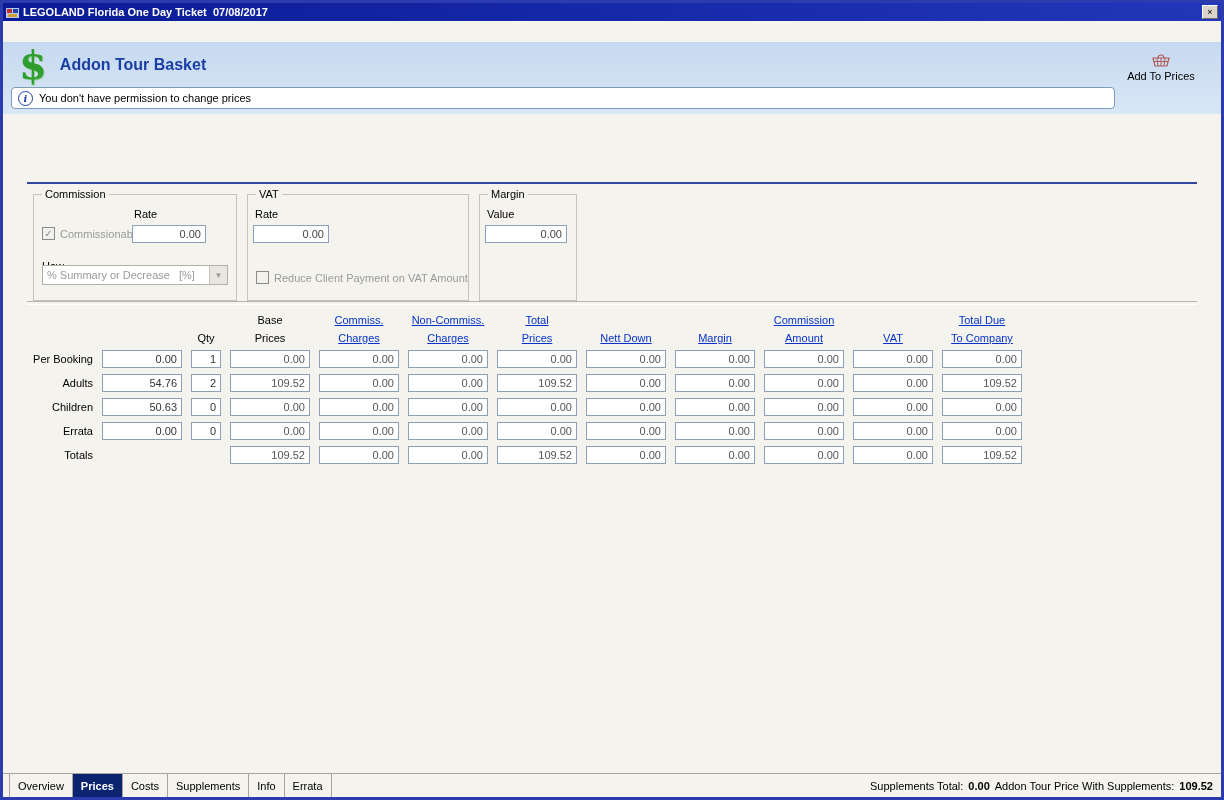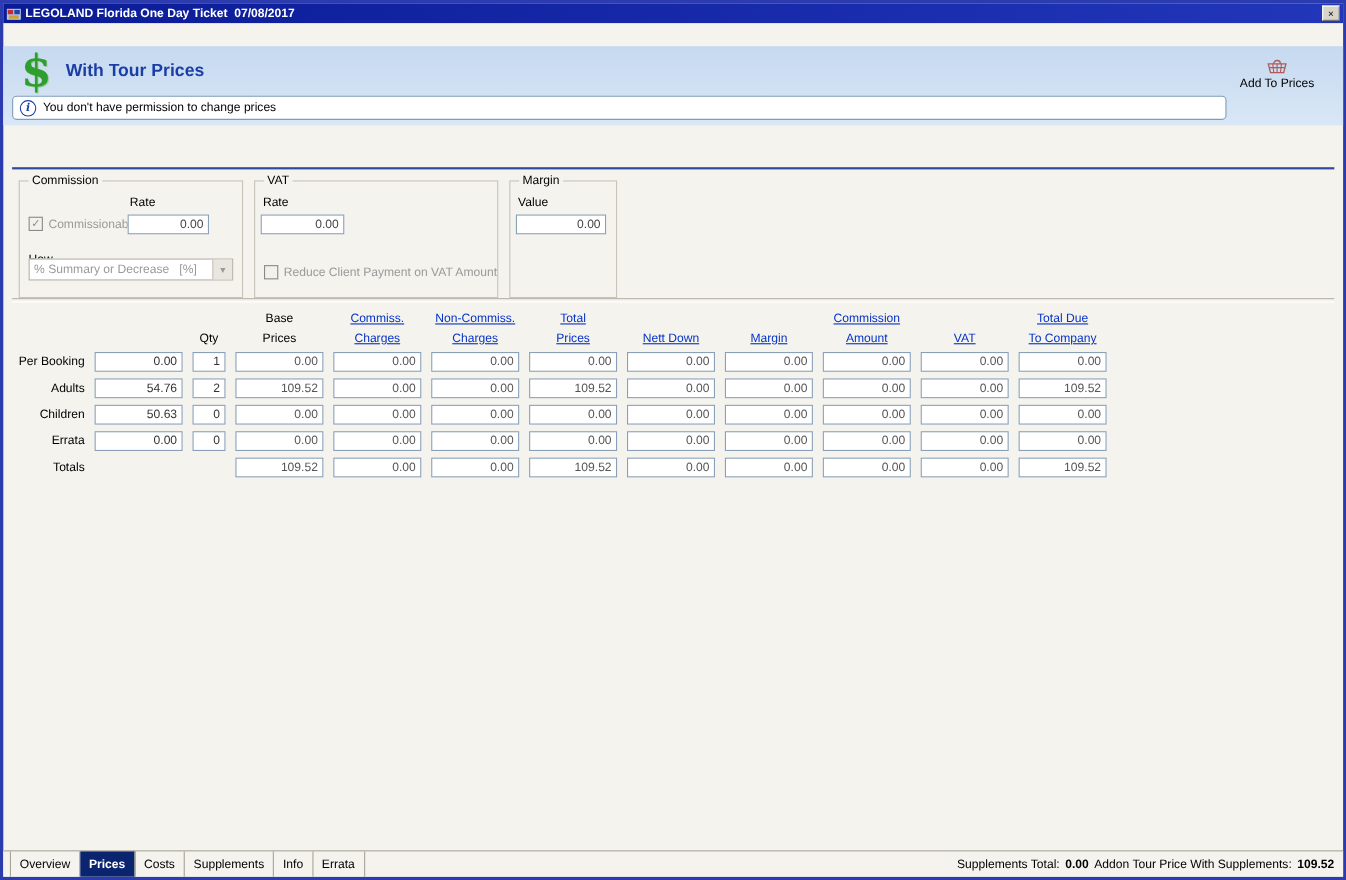--- a/index.html
+++ b/index.html
@@ -22,21 +22,21 @@
   .page-title{color:#1b3ea6;font-size:16px;font-weight:bold;}
   .add-basket{position:absolute;top:10px;right:14px;width:92px;display:flex;flex-direction:column;
               align-items:center;gap:2px;cursor:pointer;}
   .add-basket .lbl{font-size:11px;color:#000;}
   .info-box{margin:4px 106px 0 8px;height:20px;background:#fff;border:1px solid #7f9db9;border-radius:4px;
             display:flex;align-items:center;gap:6px;padding:0 6px;font-size:11px;}
   .info-icon{width:13px;height:13px;flex:0 0 auto;border:1px solid #1b3ea6;border-radius:50%;color:#1b3ea6;
              font:italic bold 10px "DejaVu Serif",serif;display:flex;align-items:center;justify-content:center;}
 
   
-  .content{flex:1;padding:0 8px;}
+  .content{flex:1;padding:0 24px;margin-top:30px;}
   .blue-line{height:2px;background:#33479e;margin-top:17px;}
   .groups{display:flex;gap:10px;margin:10px 0 0 6px;}
   .gbox{position:relative;border:1px solid #c6c3b8;height:107px;box-sizing:border-box;}
   .gbox .gtitle{position:absolute;top:-7px;left:8px;background:#f4f3ee;padding:0 3px;font-size:11px;}
   .gbox.commission{width:204px;}
   .gbox.vat{width:222px;}
   .gbox.marginbox{width:98px;}
   .slabel{position:absolute;font-size:11px;color:#000;}
   .gray{color:#9a9a9a;}
   .field{position:absolute;border:1px solid #8aa0b8;background:#fff;font-size:11px;text-align:right;
@@ -81,21 +81,21 @@
       <rect x="7" y="3" width="5" height="4" fill="#2244aa"></rect>
       <rect x="2" y="8" width="9" height="3" fill="#d0a030"></rect>
     </svg>
     <span class="title-text">LEGOLAND Florida One Day Ticket  07/08/2017</span>
     <button class="close-btn">×</button>
   </div>
 
   <div class="header">
     <div class="title-row">
       <span class="dollar">$</span>
-      <span class="page-title">With Tour Prices</span>
+      <span class="page-title">Addon Tour Basket</span>
     </div>
     <div class="add-basket">
       <svg width="24" height="16" viewBox="0 0 24 16">
         <path d="M9 6 C9 2 15 2 15 6" fill="none" stroke="#b05a5a" stroke-width="1.2"></path>
         <path d="M4 6 L20 6 L18 14 L6 14 Z" fill="none" stroke="#b05a5a" stroke-width="1.2"></path>
         <path d="M8 6 L9 14 M12 6 L12 14 M16 6 L15 14" fill="none" stroke="#b05a5a" stroke-width="1"></path>
         <path d="M5 9.5 L19 9.5" fill="none" stroke="#b05a5a" stroke-width="1"></path>
       </svg>
       <span class="lbl">Add To Prices</span>
     </div>

